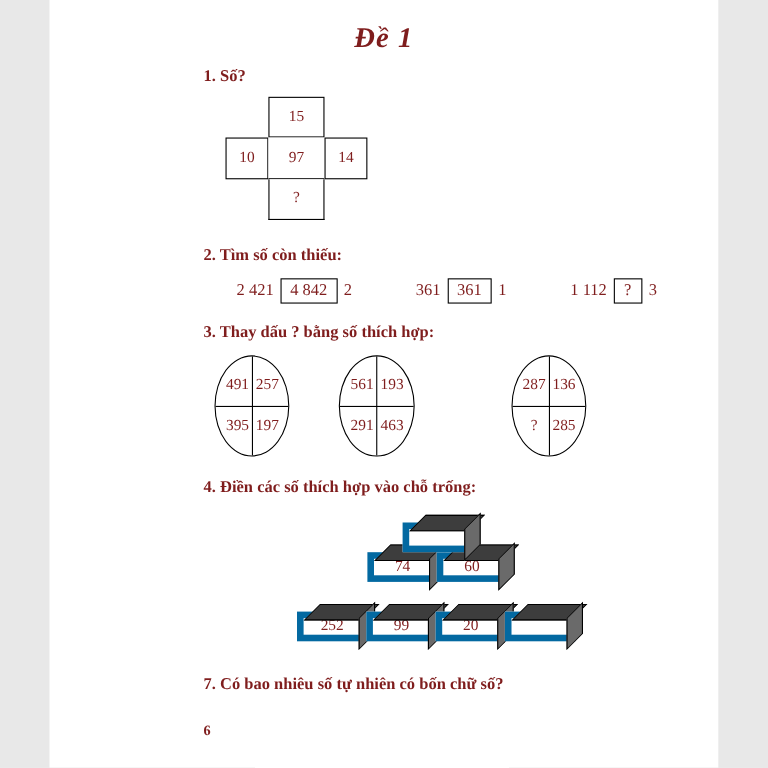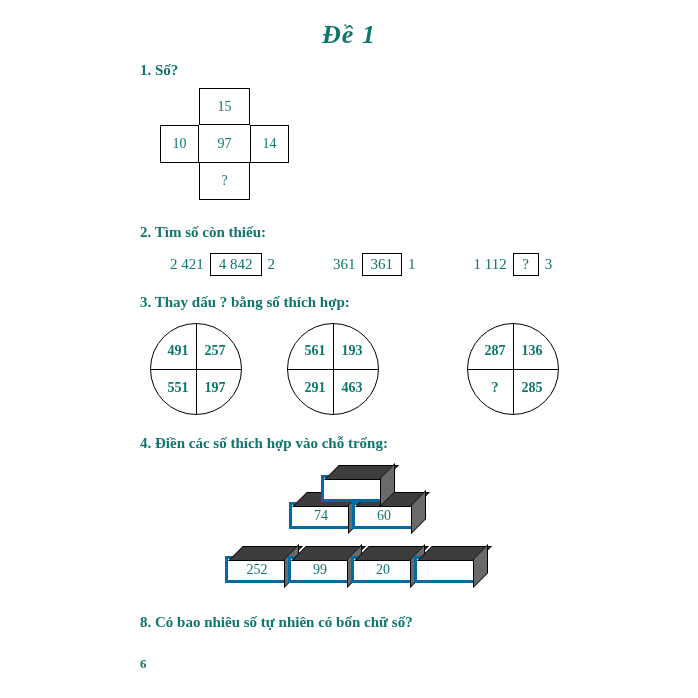--- a/index.html
+++ b/index.html
@@ -1,19 +1,19 @@
 <!DOCTYPE html>
 <html><head>
 <meta charset="utf-8">
 <style>
   * { box-sizing: border-box; margin: 0; padding: 0; }
   html, body { background: #e8e8e8; }
   .page {
-    width: 698px; height: 698px; margin: 0 auto; background: #ffffff;
-    font-family: "Liberation Serif", "DejaVu Serif", serif; color: #0f766e;
+    width: 608px; height: 698px; margin: 0 auto; background: #ffffff;
+    font-family: "Liberation Serif", "DejaVu Serif", serif; color: #7f1d1d;
     position: relative; overflow: hidden;
   }
   .content { margin-left: 140px; margin-right: 120px; }
   .title {
     text-align: center; padding-top: 20px; font-size: 26px;
     font-weight: bold; font-style: italic; letter-spacing: 1px;
   }
   .heading { font-size: 15px; font-weight: bold; }
   .heading.h1 { margin-top: 12px; }
   .heading.h2 { margin-top: 24px; }
@@ -42,21 +42,21 @@
   .c-right  { grid-row: 2; grid-column: 3; }
   .c-bottom { grid-row: 3; grid-column: 2; border-top: none; }
 
   
   .s2-row { display: flex; align-items: center; margin: 12px 0 0 30px; font-size: 15px; }
   .s2-item { display: flex; align-items: center; white-space: nowrap; }
   .s2-item + .s2-item { margin-left: 58px; }
   .nbox { border: 1px solid #000; padding: 2px 8px; margin: 0 6px; display: inline-block; min-width: 26px; text-align: center; }
 
   
-  .circle-row { display: flex; margin-top: 12px; margin-left: 10px; font-weight: bold; }
+  .circle-row { display: flex; margin-top: 12px; margin-left: 10px; }
   .circle {
     width: 92px; height: 92px; border: 1px solid #000; border-radius: 50%;
     position: relative; background: #fff;
   }
   .circle-2 { margin-left: 45px; }
   .circle-3 { margin-left: 88px; }
   .circle::before { content: ""; position: absolute; left: 50%; top: 0; bottom: 0; width: 1px; background: #000; }
   .circle::after  { content: ""; position: absolute; top: 50%; left: 0; right: 0; height: 1px; background: #000; }
   .q { position: absolute; transform: translate(-50%, -50%); font-size: 14px; }
   .q-tl { left: 30%; top: 30%; }
@@ -66,21 +66,21 @@
 
   
   .pyramid { position: relative; width: 272px; height: 123px; margin: 9px 0 0 85px; }
   .brow { position: absolute; display: flex; }
   .brow-0 { top: 14px; left: 96px; z-index: 5; }
   .brow-1 { top: 41px; left: 64px; z-index: 4; }
   .brow-2 { top: 68px; left: 32px; z-index: 3; }
   .brow-3 { top: 95px; left: 0;    z-index: 2; }
   .brick {
     position: relative; width: 64px; height: 27px; background: #fff;
-    border: 3px solid #0369a1; display: flex; align-items: center; justify-content: center;
+    border: 6px solid #0369a1; display: flex; align-items: center; justify-content: center;
     font-size: 14px;
   }
   .brick + .brick { margin-left: -1px; }
   .brick::before {
     content: ""; position: absolute; left: 0; top: -13px; width: 100%; height: 13px;
     background: #3d3d3d; border: 1px solid #000;
     transform: skewX(-45deg); transform-origin: bottom left;
   }
   .brick::after {
     content: ""; position: absolute; top: 0; right: -13px; width: 13px; height: 27px;
@@ -131,21 +131,21 @@
         <span class="nbox">?</span>
         <span>3</span>
       </div>
     </div>
 
     <div class="heading h3">3. Thay dấu ? bằng số thích hợp:</div>
     <div class="circle-row">
       <div class="circle circle-1">
         <span class="q q-tl">491</span>
         <span class="q q-tr">257</span>
-        <span class="q q-bl">551</span>
+        <span class="q q-bl">395</span>
         <span class="q q-br">197</span>
       </div>
       <div class="circle circle-2">
         <span class="q q-tl">561</span>
         <span class="q q-tr">193</span>
         <span class="q q-bl">291</span>
         <span class="q q-br">463</span>
       </div>
       <div class="circle circle-3">
         <span class="q q-tl">287</span>
@@ -179,19 +179,19 @@
           </div>
         <div class="brick">
             <span>20</span>
           </div>
         <div class="brick">
             <span></span>
           </div>
       </div>
     </div>
 
-    <div class="heading h5">8. Có bao nhiêu số tự nhiên có bốn chữ số?</div>
+    <div class="heading h5">7. Có bao nhiêu số tự nhiên có bốn chữ số?</div>
 
   </div>
 
   <div class="page-number">6</div>
 
 </div>
 
 </body></html>

